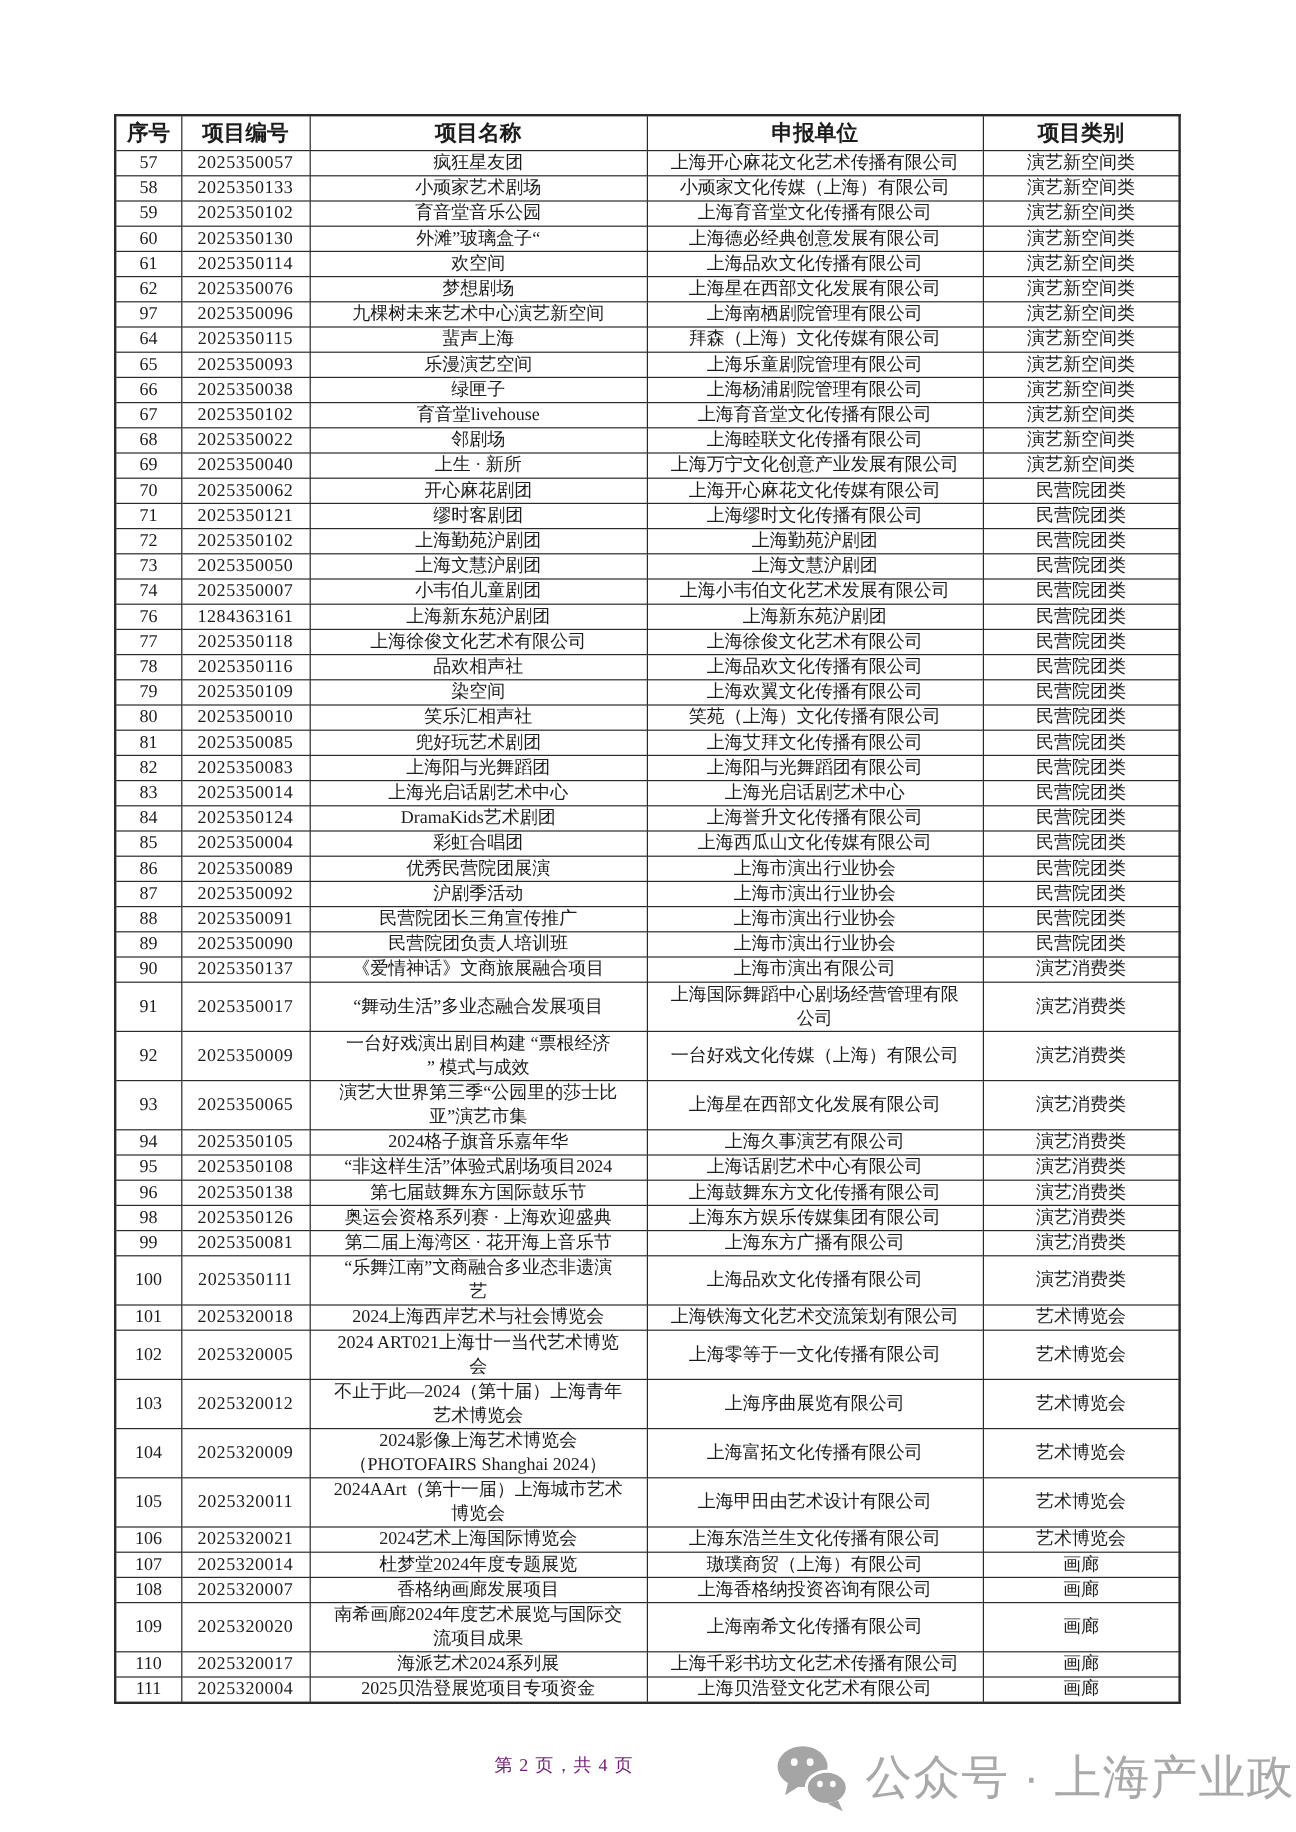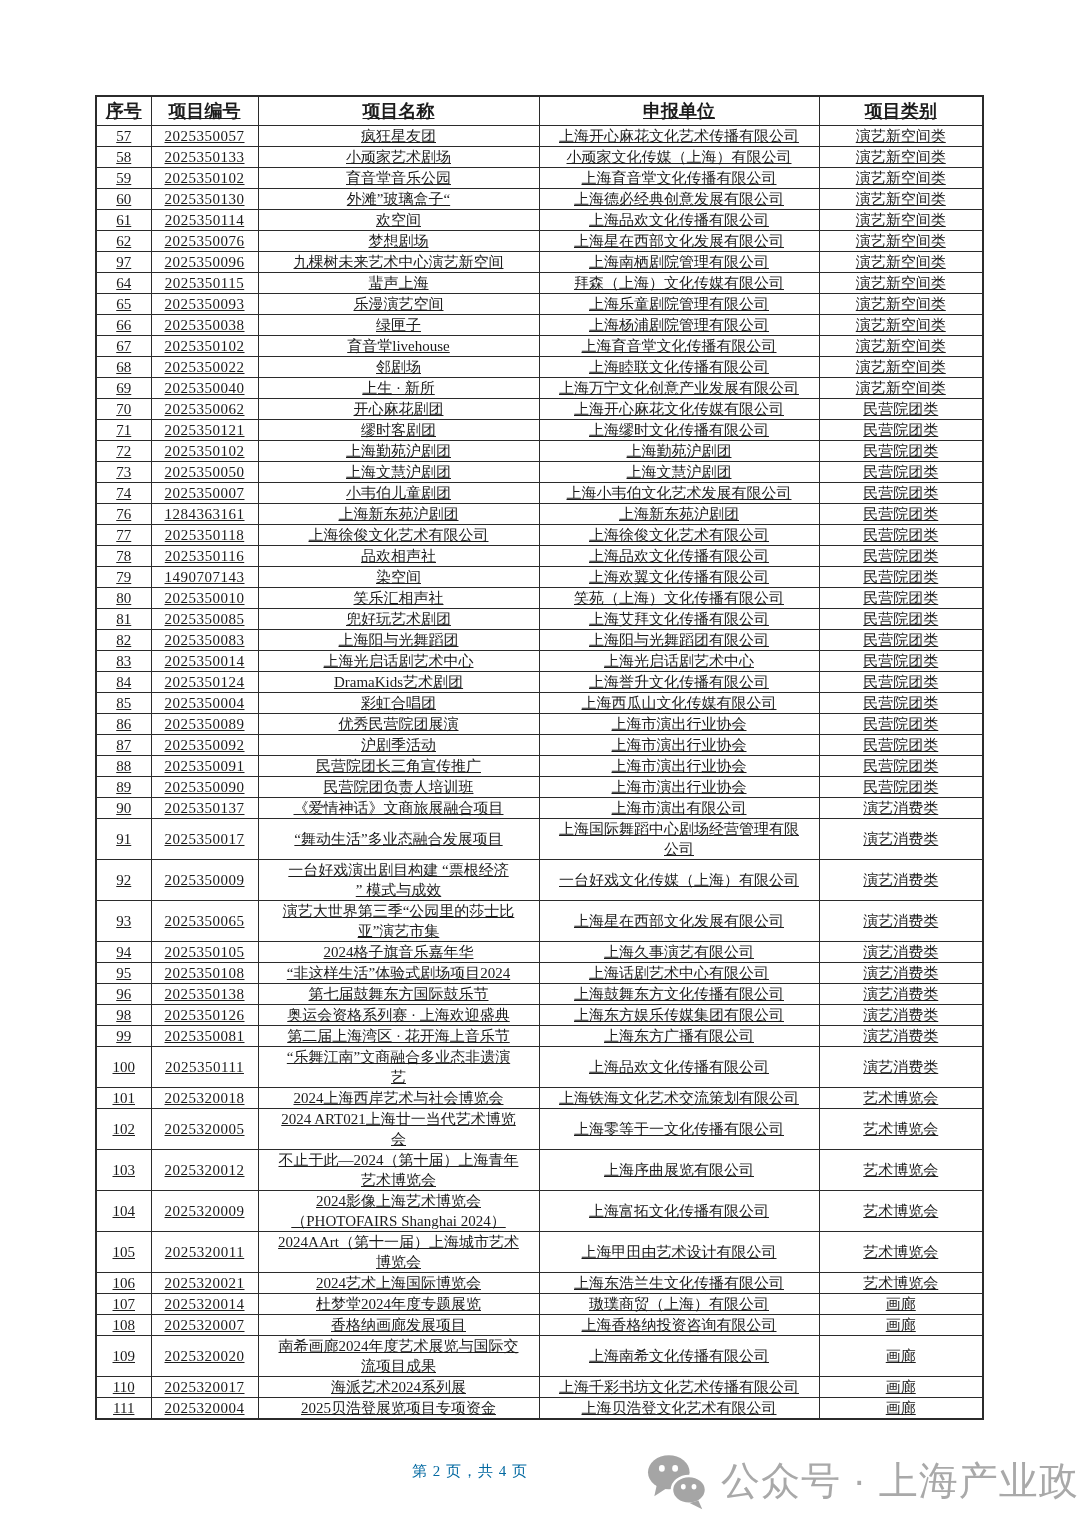--- a/index.html
+++ b/index.html
@@ -6,21 +6,20 @@
   body{
     width:1080px;height:1527px;position:relative;background:#ffffff;
     font-family:"Liberation Serif","DejaVu Serif",serif;
     color:#1c1c1c;
   }
   .page{position:absolute;inset:0;background:#fff;}
   table.projects{
     position:absolute;left:95px;top:95px;width:887px;
     border-collapse:collapse;table-layout:fixed;
     border:2px solid #2b2b2b;
-    text-decoration:underline;
   }
   table.projects th, table.projects td{
     border:1px solid #2b2b2b;
     text-align:center;vertical-align:middle;
     padding:0 2px;
     font-size:15px;line-height:20px;
     white-space:pre-line;
     overflow:hidden;
   }
   table.projects th{
@@ -30,21 +29,21 @@
   table.projects td{height:20px;}
   col.c-no{width:55px;}
   col.c-code{width:107px;}
   col.c-name{width:281px;}
   col.c-applicant{width:280px;}
   col.c-category{width:164px;}
   td.code-cell{font-size:15px;letter-spacing:0.5px;}
 
   .footer-page{
     position:absolute;left:400px;top:1462px;width:140px;
-    font-size:15px;color:#0369a1;text-align:center;letter-spacing:1px;
+    font-size:15px;color:#701a75;text-align:center;letter-spacing:1px;
   }
   .watermark{
     position:absolute;left:645px;top:1452px;
     display:flex;align-items:center;gap:12px;
     color:#a9a9a9;
   }
   .watermark .wm-text{
     font-size:39px;letter-spacing:1px;white-space:nowrap;
     font-family:Liberation Sans, sans-serif;
   }
@@ -215,21 +214,21 @@
         </tr>
         <tr>
           <td>78</td>
           <td class="code-cell">2025350116</td>
           <td>品欢相声社</td>
           <td>上海品欢文化传播有限公司</td>
           <td>民营院团类</td>
         </tr>
         <tr>
           <td>79</td>
-          <td class="code-cell">1490707143</td>
+          <td class="code-cell">2025350109</td>
           <td>染空间</td>
           <td>上海欢翼文化传播有限公司</td>
           <td>民营院团类</td>
         </tr>
         <tr>
           <td>80</td>
           <td class="code-cell">2025350010</td>
           <td>笑乐汇相声社</td>
           <td>笑苑（上海）文化传播有限公司</td>
           <td>民营院团类</td>

